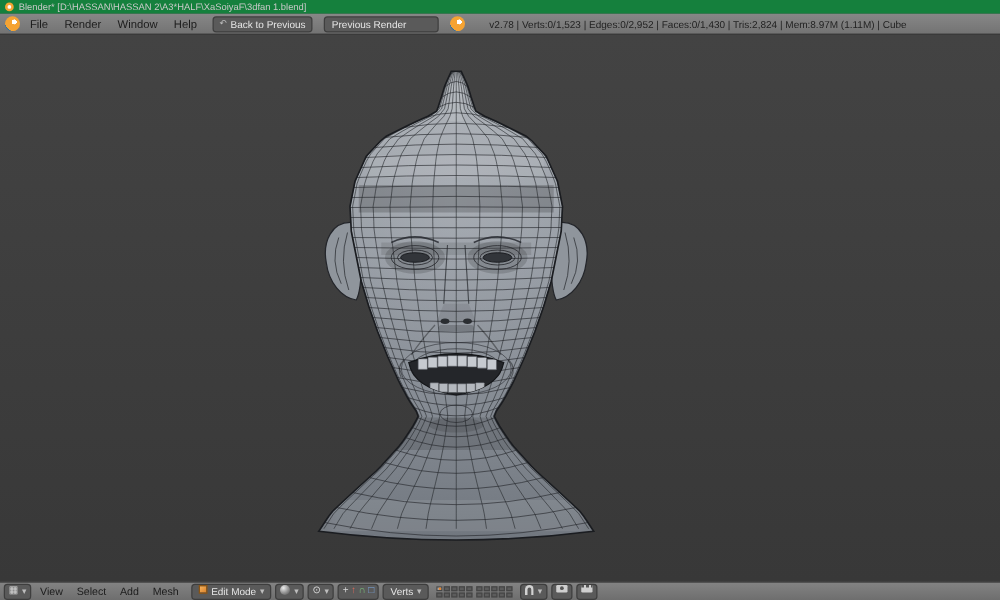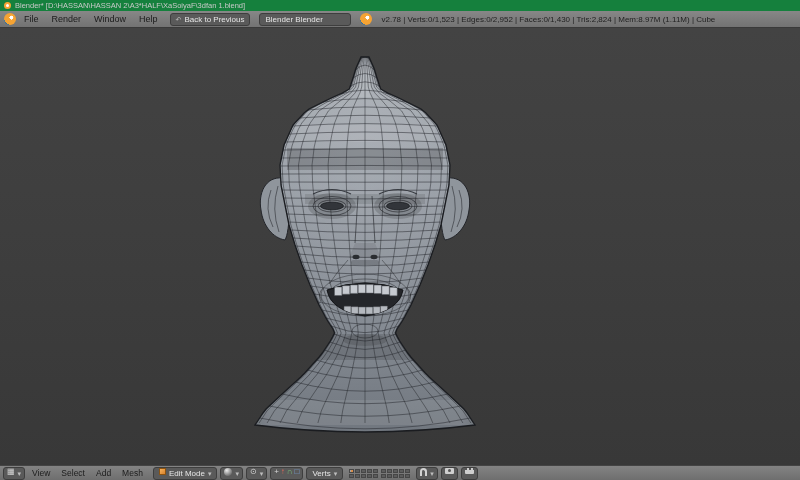--- a/index.html
+++ b/index.html
@@ -18,21 +18,21 @@
               border-bottom:1px solid #3a3a3a; display:flex; align-items:center;
               gap:3px; padding:0 4px; font-size:9px; color:#1c1c1c; }
   .menu-item { padding:0 5px; cursor:default; }
   .pill { background:#5a5a5a; color:#e6e6e6; border:1px solid #3e3e3e; border-radius:3px;
           height:13px; display:flex; gap:3px; padding:0 5px;
           font-size:8px; line-height:12px; }
   .pill .arrow { font-size:7px; color:#bdbdbd; }
   .blender-logo { width:12px; height:12px; border-radius:50%;
                   background:radial-gradient(circle at 62% 38%, #ffffff 0 18%, #f5a333 20% 70%, #1f6fa8 72% 100%);
                   flex:0 0 auto; }
-  .stats { font-size:8px; color:#222; margin-left:6px; white-space:nowrap; letter-spacing:0; }
+  .stats { font-size:8px; color:#222; margin-left:16px; white-space:nowrap; letter-spacing:0; }
 
   
   .viewport { position:relative; height:437px; overflow:hidden;
               background:linear-gradient(#434343 0%, #3d3d3d 55%, #383838 100%); }
   .viewport svg { position:absolute; left:115px; top:0; }
 
   
   .vp-header { height:15px; background:linear-gradient(#838383,#6e6e6e);
                border-top:1px solid #444; display:flex; align-items:center;
                gap:3px; padding:0 3px; font-size:8.5px; color:#1c1c1c; }
@@ -71,21 +71,21 @@
   <span class="blender-logo"></span>
   <span class="menu-item">File</span>
   <span class="menu-item">Render</span>
   <span class="menu-item">Window</span>
   <span class="menu-item">Help</span>
   <span class="pill" style="margin-left:4px;">
     <span class="arrow">↶</span>
     <span>Back to Previous</span>
   </span>
   <span class="pill" style="margin-left:6px; width:92px;">
-    <span>Blender Blender</span>
+    <span>Previous Render</span>
   </span>
   <span class="blender-logo" style="margin-left:6px;"></span>
   <span class="stats">v2.78 | Verts:0/1,523 | Edges:0/2,952 | Faces:0/1,430 | Tris:2,824 | Mem:8.97M (1.11M) | Cube</span>
 </div>
 
 <div class="viewport">
   <svg id="mesh-svg" width="500" height="437" viewBox="0 0 500 437">
       <defs>
         <linearGradient id="hg" x1="0" y1="0" x2="0" y2="1">
           <stop offset="0" stop-color="#aaafb5"></stop>

